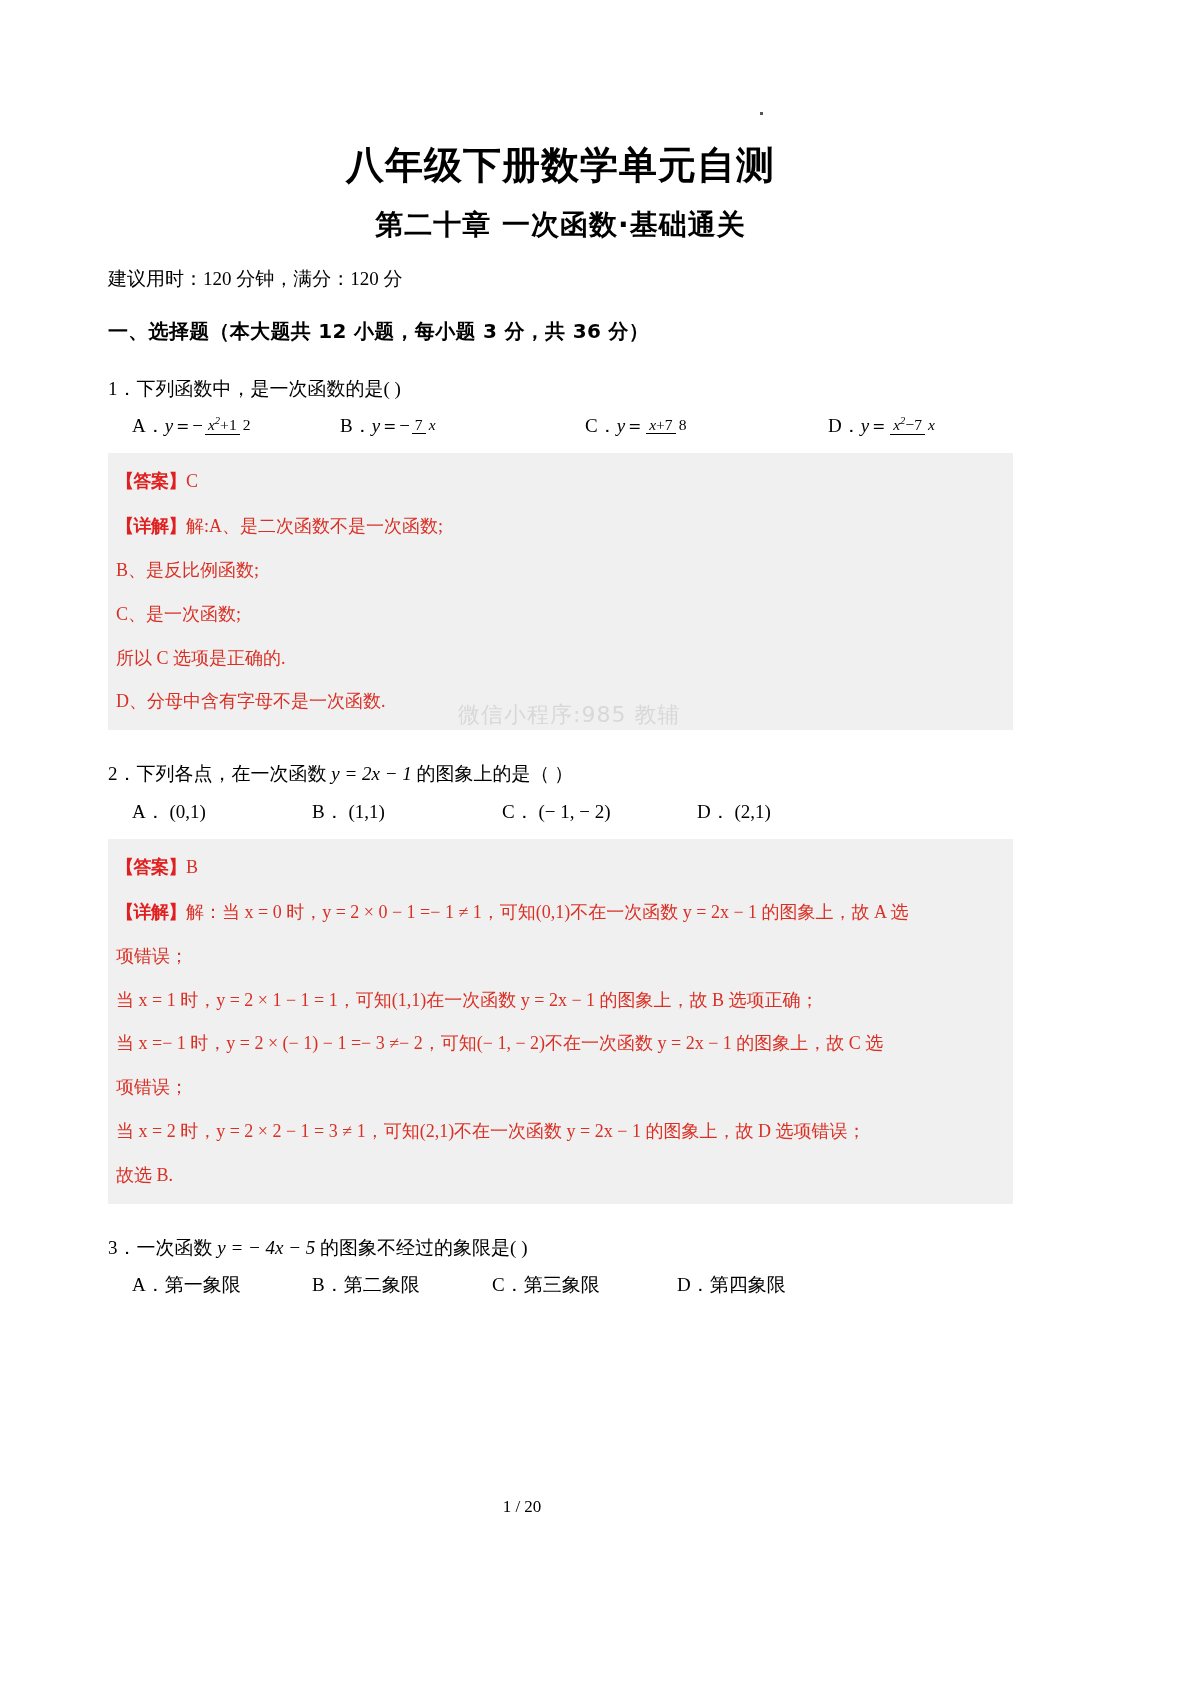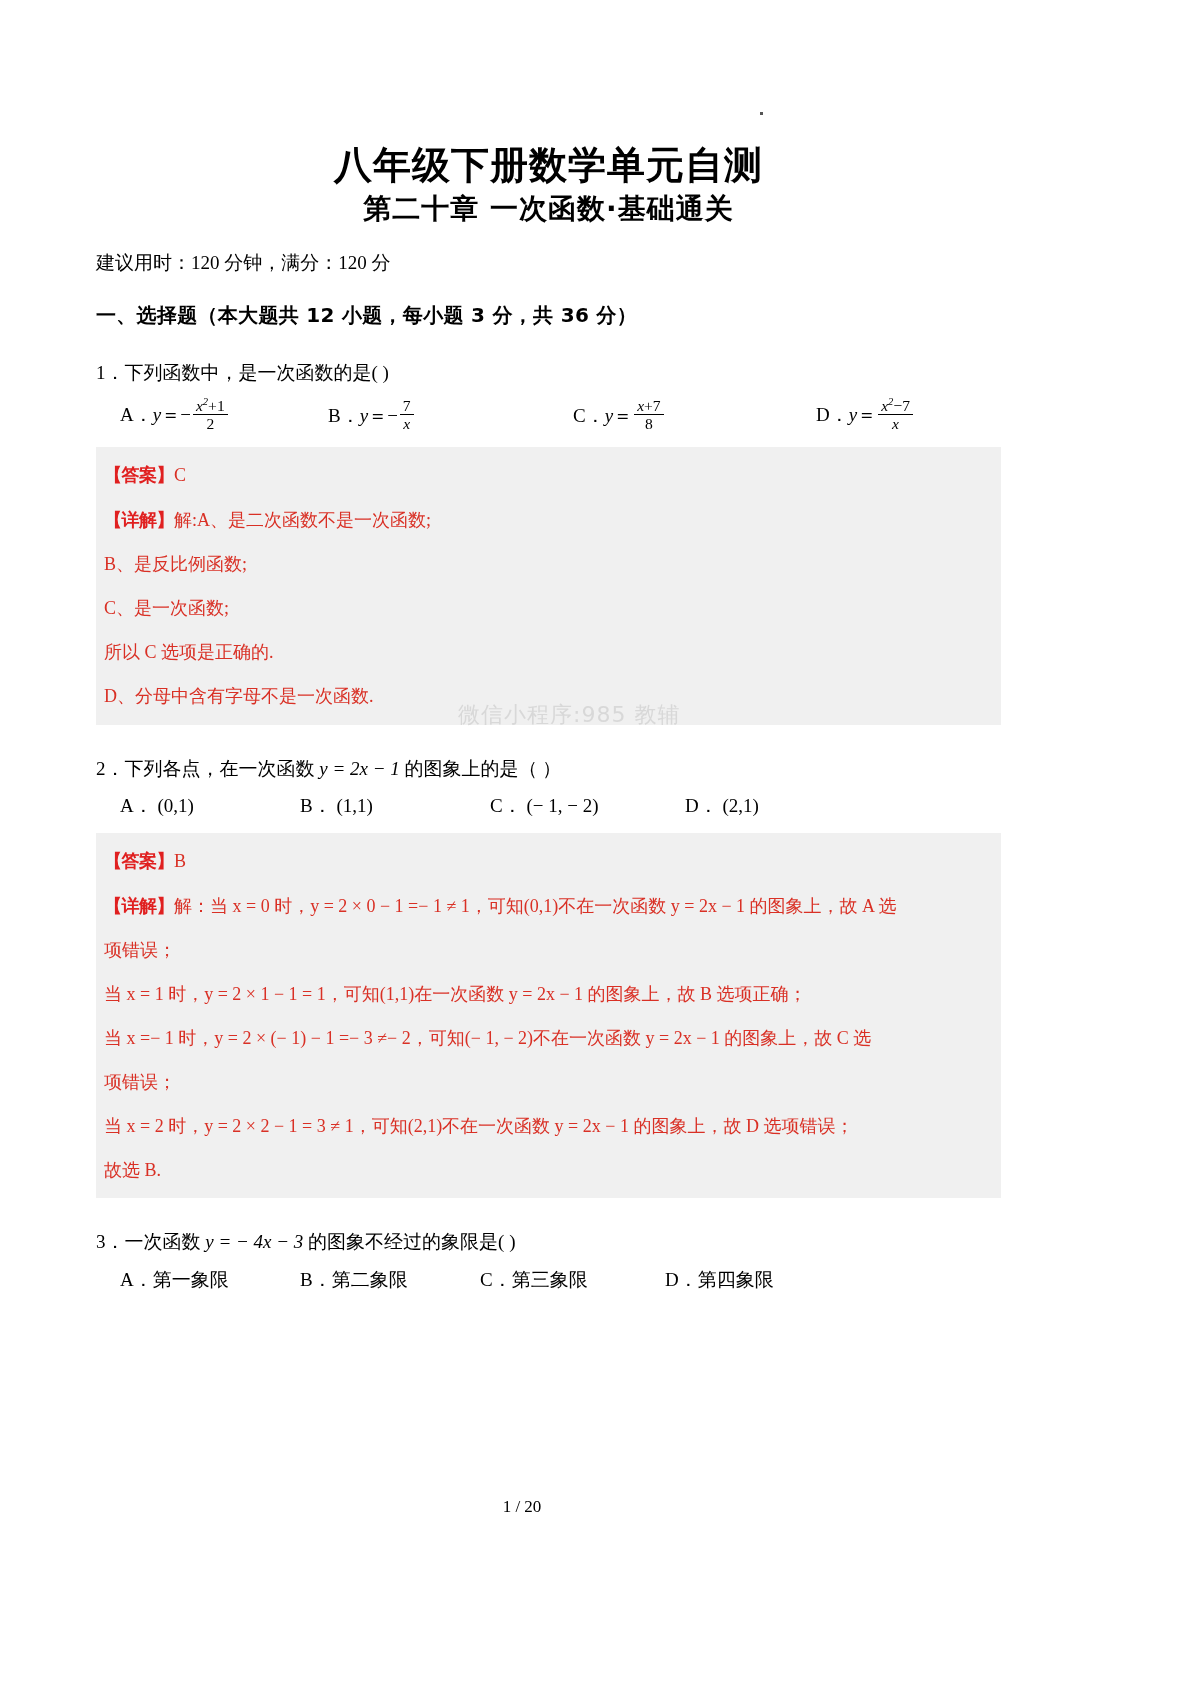--- a/index.html
+++ b/index.html
@@ -18,41 +18,41 @@
   .page {
     position: relative;
     width: 1190px;
     height: 1683px;
     box-sizing: border-box;
     padding: 0;
     background: #fff;
   }
   .content {
     position: absolute;
-    left: 96px;
+    left: 108px;
     top: 0;
     width: 905px;
   }
 
   
   .doc-title {
     text-align: center;
     font-size: 38px;
     font-weight: bold;
     font-family: "DejaVu Sans", "Liberation Sans", sans-serif;
     letter-spacing: 1px;
     margin-top: 142px;
     line-height: 1.25;
   }
   .doc-subtitle {
     text-align: center;
     font-size: 28px;
     font-weight: bold;
     font-family: "DejaVu Sans", "Liberation Sans", sans-serif;
-    margin-top: 0;
+    margin-top: 16px;
     letter-spacing: 1px;
   }
   .doc-meta {
     text-align: left;
     font-size: 19px;
     margin-top: 22px;
     font-family: "Liberation Serif", serif;
   }
 
   
@@ -95,21 +95,21 @@
 
   .q2-options .opt-a { width: 180px; }
   .q2-options .opt-b { width: 190px; }
   .q2-options .opt-c { width: 195px; }
 
   
   .mi { font-family: "Liberation Serif", serif; font-style: italic; }
   .mn { font-family: "Liberation Serif", serif; font-style: normal; }
   .frac {
     display: inline-flex;
-    flex-direction: column;
+    flex-direction: row;
     align-items: center;
     vertical-align: middle;
     font-size: 0.82em;
     line-height: 1.1;
     margin: 0 2px;
     position: relative;
     top: -1px;
   }
   .frac .num {
     padding: 0 3px;
@@ -280,21 +280,21 @@
       </div>
       <div class="ans-line">项错误；</div>
       <div class="ans-line">当 x = 1 时，y = 2 × 1 − 1 = 1，可知(1,1)在一次函数 y = 2x − 1 的图象上，故 B 选项正确；</div>
       <div class="ans-line">当 x =− 1 时，y = 2 × (− 1) − 1 =− 3 ≠− 2，可知(− 1, − 2)不在一次函数 y = 2x − 1 的图象上，故 C 选</div>
       <div class="ans-line">项错误；</div>
       <div class="ans-line">当 x = 2 时，y = 2 × 2 − 1 = 3 ≠ 1，可知(2,1)不在一次函数 y = 2x − 1 的图象上，故 D 选项错误；</div>
       <div class="ans-line">故选 B.</div>
     </div>
 
     <div class="q-stem">
-      <span>3．</span><span>一次函数 </span><span class="mi">y =  − 4x − 3</span><span> 的图象不经过的象限是(      )</span>
+      <span>3．</span><span>一次函数 </span><span class="mi">y =  − 4x − 5</span><span> 的图象不经过的象限是(      )</span>
     </div>
 
     <div class="q-options q3-options">
       <span class="opt opt-a">
         <span>A．</span>
           <span>第一象限</span>
       </span>
       <span class="opt opt-b">
         <span>B．</span>
           <span>第二象限</span>

